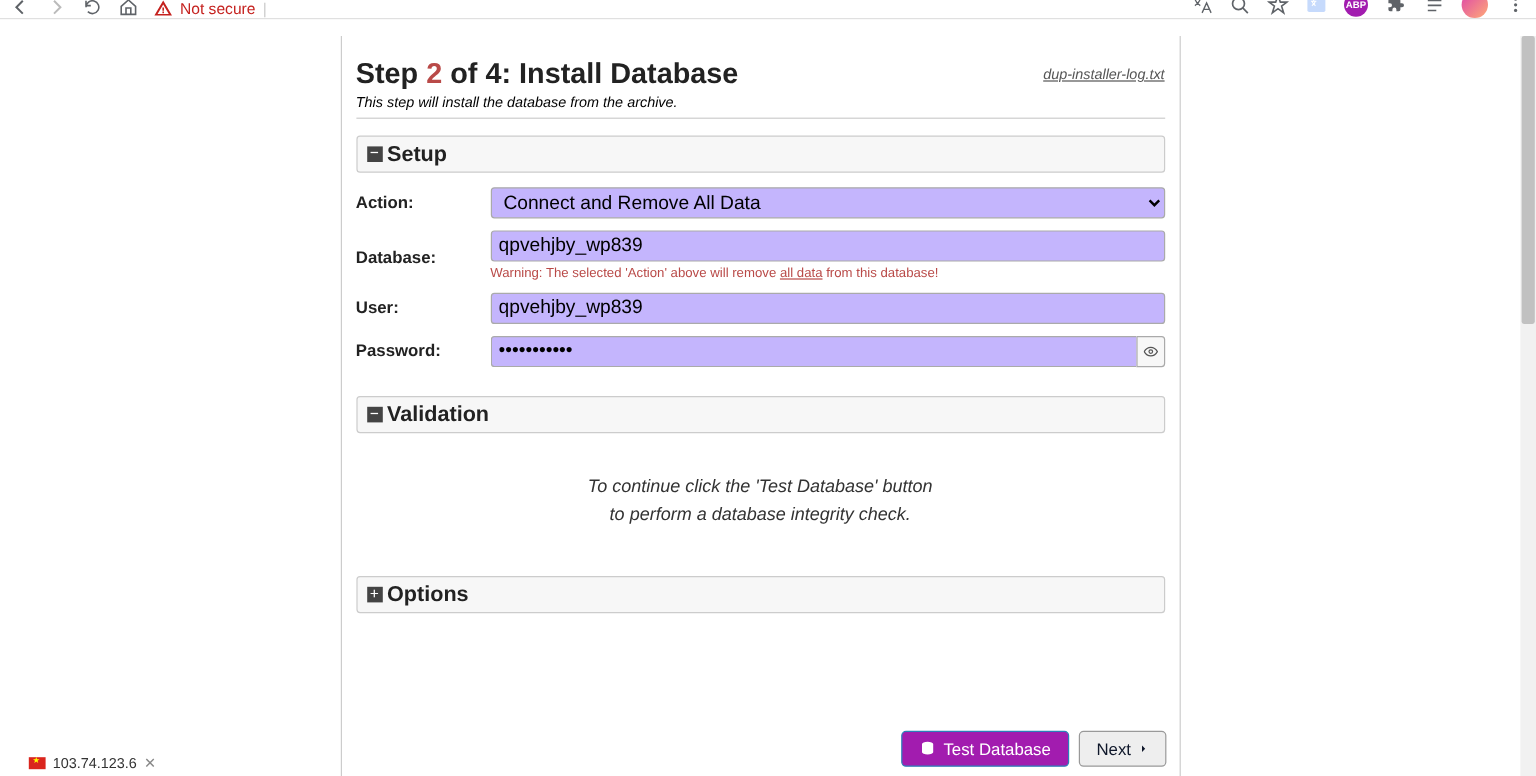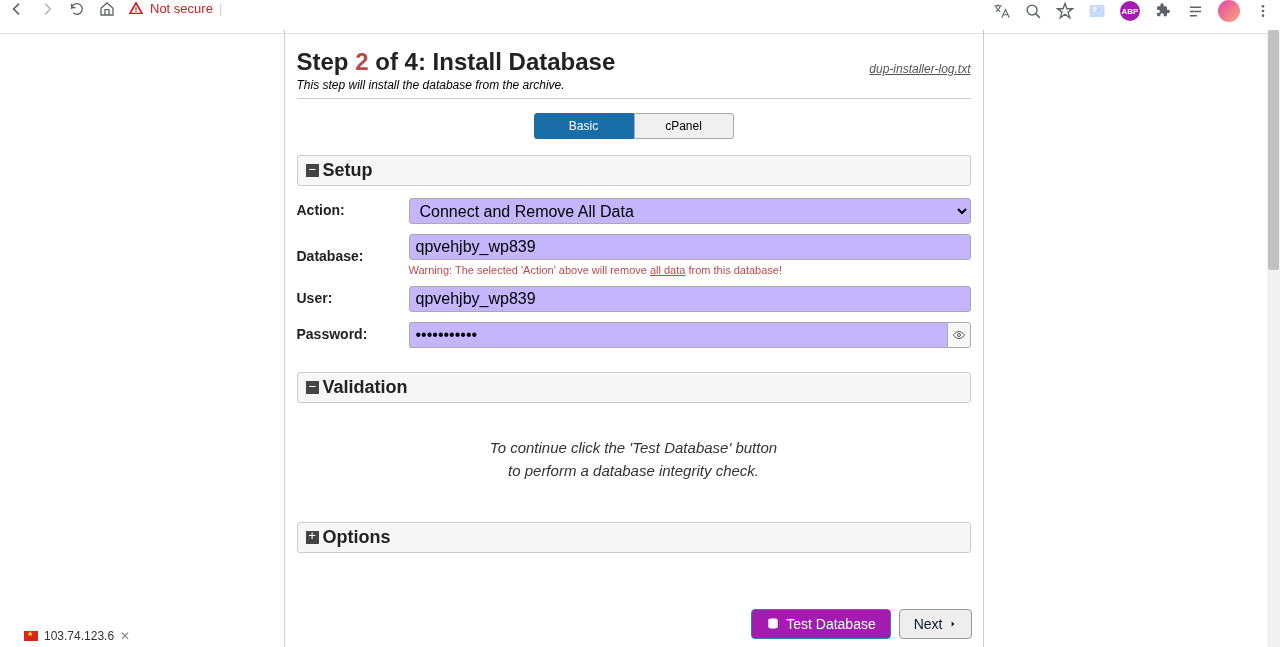--- a/index.html
+++ b/index.html
@@ -1,35 +1,35 @@
 <!DOCTYPE html>
 <html><head>
 <meta charset="utf-8">
 <style>
 * { box-sizing: border-box; margin: 0; padding: 0; }
 body { font-family: Arial, sans-serif; background: #fff; width: 1280px; height: 647px; position: relative; overflow: hidden; }
 
 
-.browser-bar { height: 34px; display: flex; align-items: flex-start; padding: 0 8px; gap: 12px; border-bottom: 1px solid #e0e0e0; background: #fff; }
+.browser-bar { height: 16px; display: flex; align-items: flex-end; padding: 0 8px; gap: 12px; border-bottom: 1px solid #e0e0e0; background: #fff; }
 .nav-btn { width: 18px; height: 18px; display: flex; align-items: center; justify-content: center; color: #5f6368; cursor: pointer; }
 .nav-btn.disabled { color: #bbb; }
 .addr-area { display: flex; align-items: center; gap: 6px; flex: 1; font-size: 13px; color: #5f6368; }
 .not-secure { color: #c5221f; }
 .divider { color: #ccc; }
 .url-text { color: #444; }
 .toolbar-right { display: flex; align-items: center; gap: 14px; }
 .icon { width: 18px; height: 18px; display: flex; align-items: center; justify-content: center; color: #5f6368; }
 .abp { width: 20px; height: 20px; border-radius: 50%; background: #a21caf; color: #fff; font-size: 8px; font-weight: bold; display: flex; align-items: center; justify-content: center; }
 .avatar { width: 22px; height: 22px; border-radius: 50%; background: linear-gradient(135deg,#d4a,#fa7); }
 
 
 .viewport { position: absolute; top: 30px; left: 0; right: 13px; bottom: 0; overflow: hidden; }
 .page { width: 700px; margin: 0 auto; padding: 18px 12px; border-left: 1px solid #ccc; border-right: 1px solid #ccc; min-height: 100%; }
 
-.step-header { display: flex; justify-content: space-between; align-items: flex-end; }
+.step-header { display: flex; justify-content: space-between; align-items: center; }
 .step-title { font-size: 24px; font-weight: bold; color: #222; }
 .step-num { color: #b94a48; }
 .log-link { font-size: 12px; text-decoration: underline; font-style: italic; color: #555; }
 .step-sub { font-size: 12px; font-style: italic; color: #000000; margin-top: 2px; }
 .hr { border: none; border-top: 1px solid #ccc; margin: 6px 0 14px; }
 
 .tabs { display: flex; justify-content: center; margin-bottom: 16px; }
 .tab { width: 100px; height: 26px; border: 1px solid #aaa; font-size: 12px; display: flex; align-items: center; justify-content: center; cursor: pointer; background: #f0f0f0; }
 .tab.active { background: #1a6ea8; color: #fff; border-color: #1a6ea8; }
 .tab:first-child { border-radius: 3px 0 0 3px; }
@@ -149,24 +149,20 @@
 
     <div class="step-header">
       <div class="step-title">
         <span>Step </span><span class="step-num">2</span><span> of 4: </span><span>Install Database</span>
       </div>
       <a class="log-link">dup-installer-log.txt</a>
     </div>
     <div class="step-sub">This step will install the database from the archive.</div>
     <hr class="hr">
 
-    <div class="tabs">
-      <div class="tab active">Basic</div>
-      <div class="tab">cPanel</div>
-    </div>
 
     <div class="section">
       <span class="section-toggle">−</span>
       <span class="section-title">Setup</span>
     </div>
 
     <div class="form">
       <div class="form-row">
         <div class="form-label">Action:</div>
         <div class="form-ctrl">

